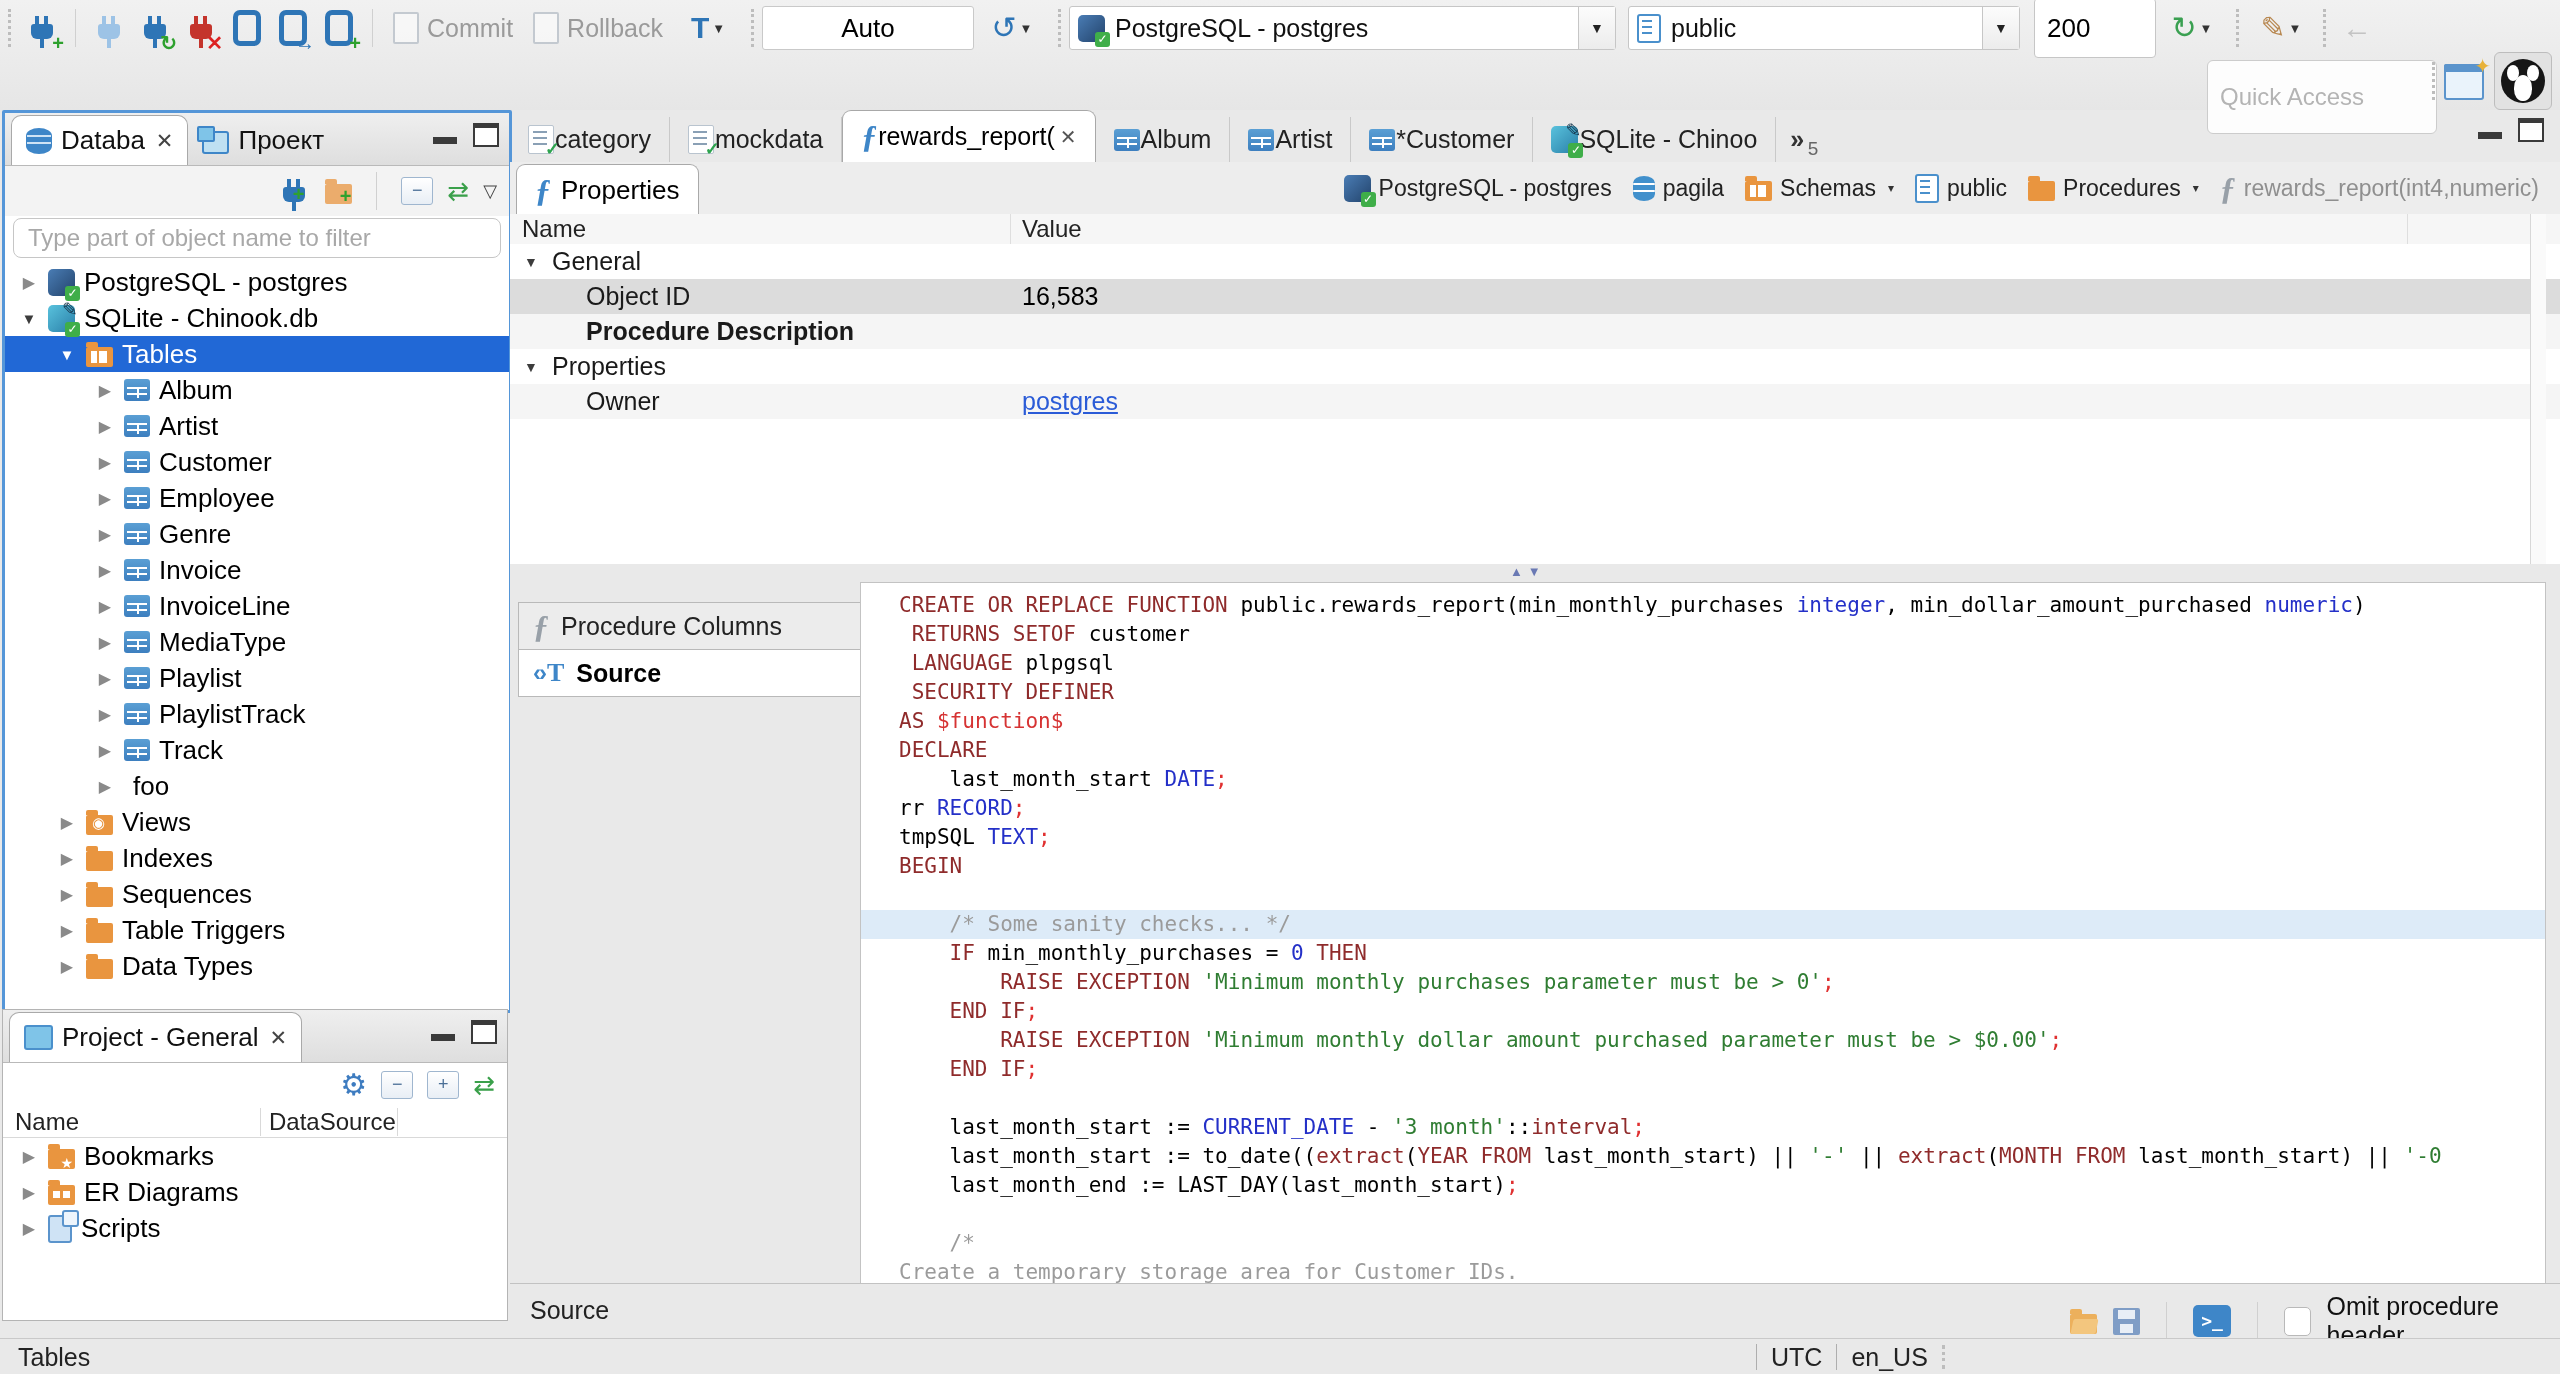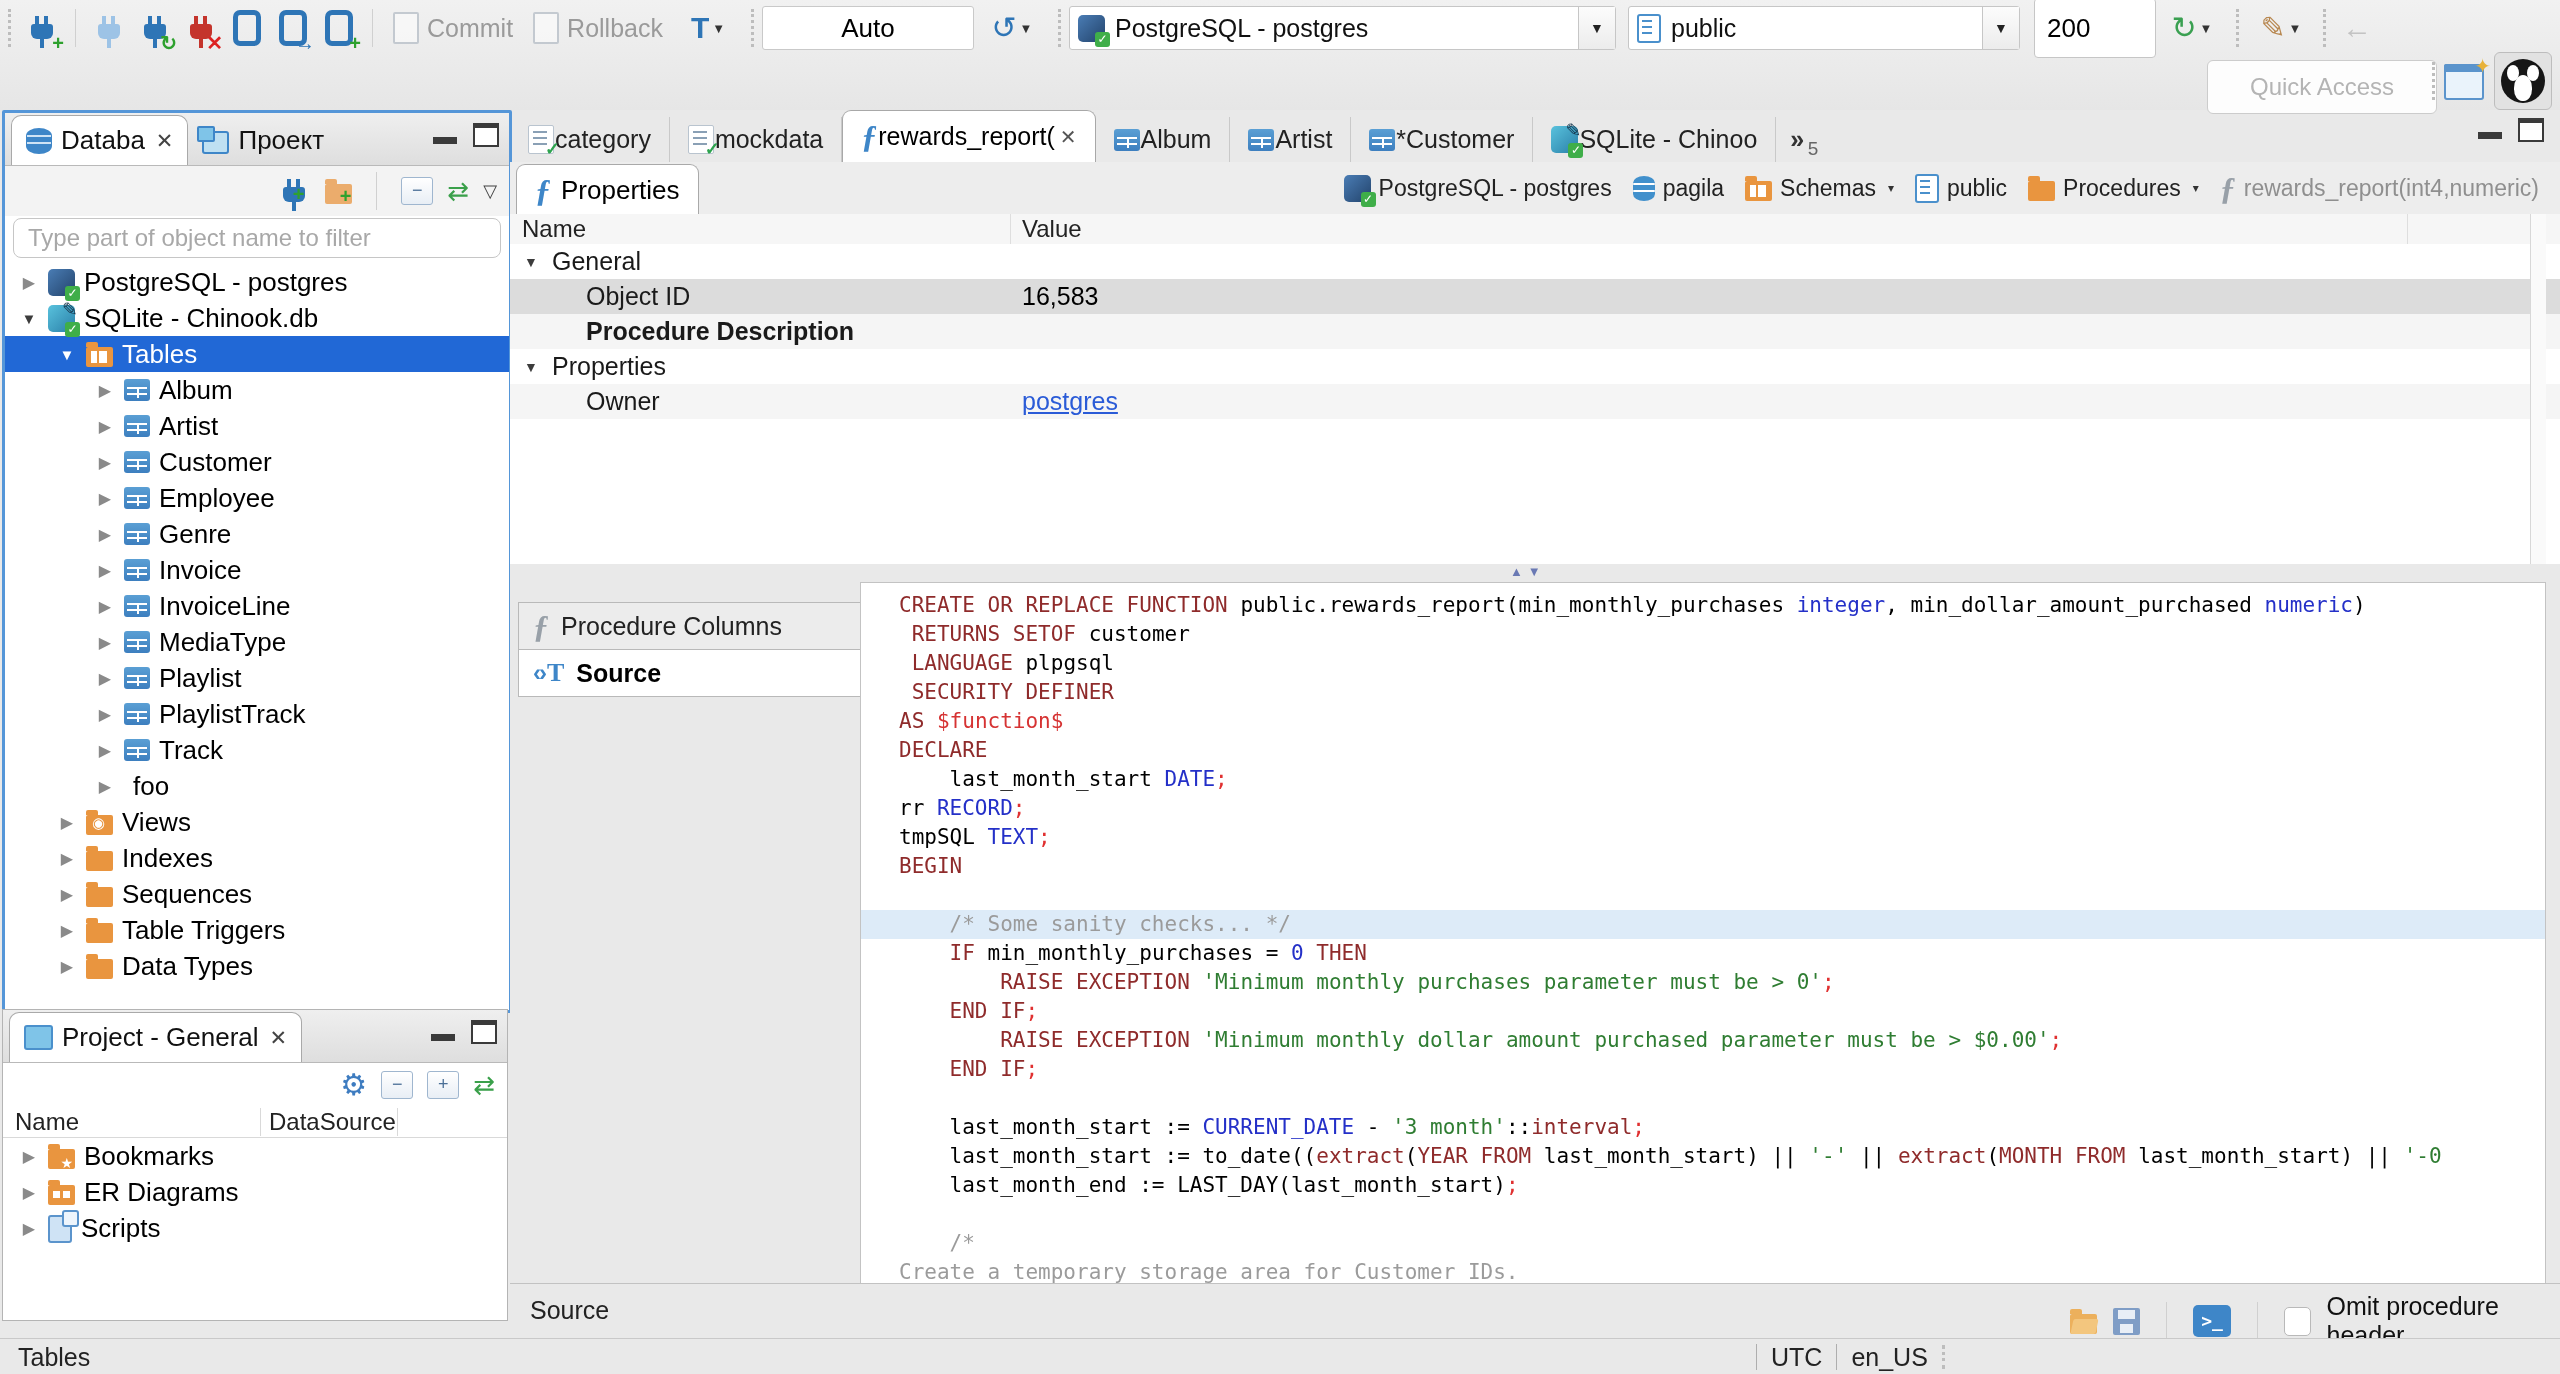--- a/index.html
+++ b/index.html
@@ -29,21 +29,21 @@
   .ddarrow{font-size:13px;color:#333;margin-left:3px;}
   .combo{display:flex;align-items:center;height:42px;background:#fff;border:1px solid #c6c6c6;border-radius:3px;}
   .combo .clab{font-size:25px;color:#111;padding:0 10px;flex:1;white-space:nowrap;overflow:hidden;}
   .combo .carr{width:36px;align-self:stretch;border-left:1px solid #c6c6c6;background:linear-gradient(#fcfcfc,#ececec);
     display:flex;align-items:center;justify-content:center;font-size:14px;color:#222;}
   .autocombo{width:210px;height:42px;background:#fff;border:1px solid #c9c9c9;border-radius:3px;
     display:flex;align-items:center;justify-content:center;font-size:26px;color:#000;}
   input{font-family:"Liberation Sans",sans-serif;outline:none;}
   .limitbox{width:96px;height:42px;border:1px solid #c6c6c6;border-radius:4px;background:#fff;font-size:26px;padding:8px 12px;color:#000;}
   .qa{position:absolute;left:2207px;top:60px;width:204px;height:40px;border:1px solid #cccccc;border-radius:6px;
-    background:#fdfdfd;font-size:24px;color:#333;padding:6px 12px;text-align:center;}
+    background:#fdfdfd;font-size:24px;color:#333;padding:16px 12px;}
   .qa::placeholder{color:#b4b4b4;}
   .ic-persp{position:relative;width:36px;height:32px;background:#eaf3fb;border:2px solid #5b94cc;border-radius:3px;}
   .ic-persp::before{content:"";position:absolute;left:-2px;top:-2px;right:-2px;height:8px;background:#5b94cc;border-radius:2px 2px 0 0;}
   .ic-persp::after{content:"✦";position:absolute;right:-9px;top:-12px;color:#e8b23a;font-size:20px;}
   .dbeaver-btn{position:absolute;left:2494px;top:52px;width:56px;height:56px;background:#e2e2e2;border:1px solid #bdbdbd;border-radius:6px;
     display:flex;align-items:center;justify-content:center;}
   .ic-dog{position:relative;width:44px;height:44px;background:#161616;border-radius:50%;overflow:hidden;}
   .ic-dog::after{content:"";position:absolute;left:13px;top:16px;width:18px;height:26px;background:#fff;border-radius:50% 50% 45% 45%;}
   .ic-dog::before{content:"";position:absolute;left:6px;top:6px;width:12px;height:16px;background:#fff;border-radius:50%;box-shadow:20px 0 0 #fff;}
   

